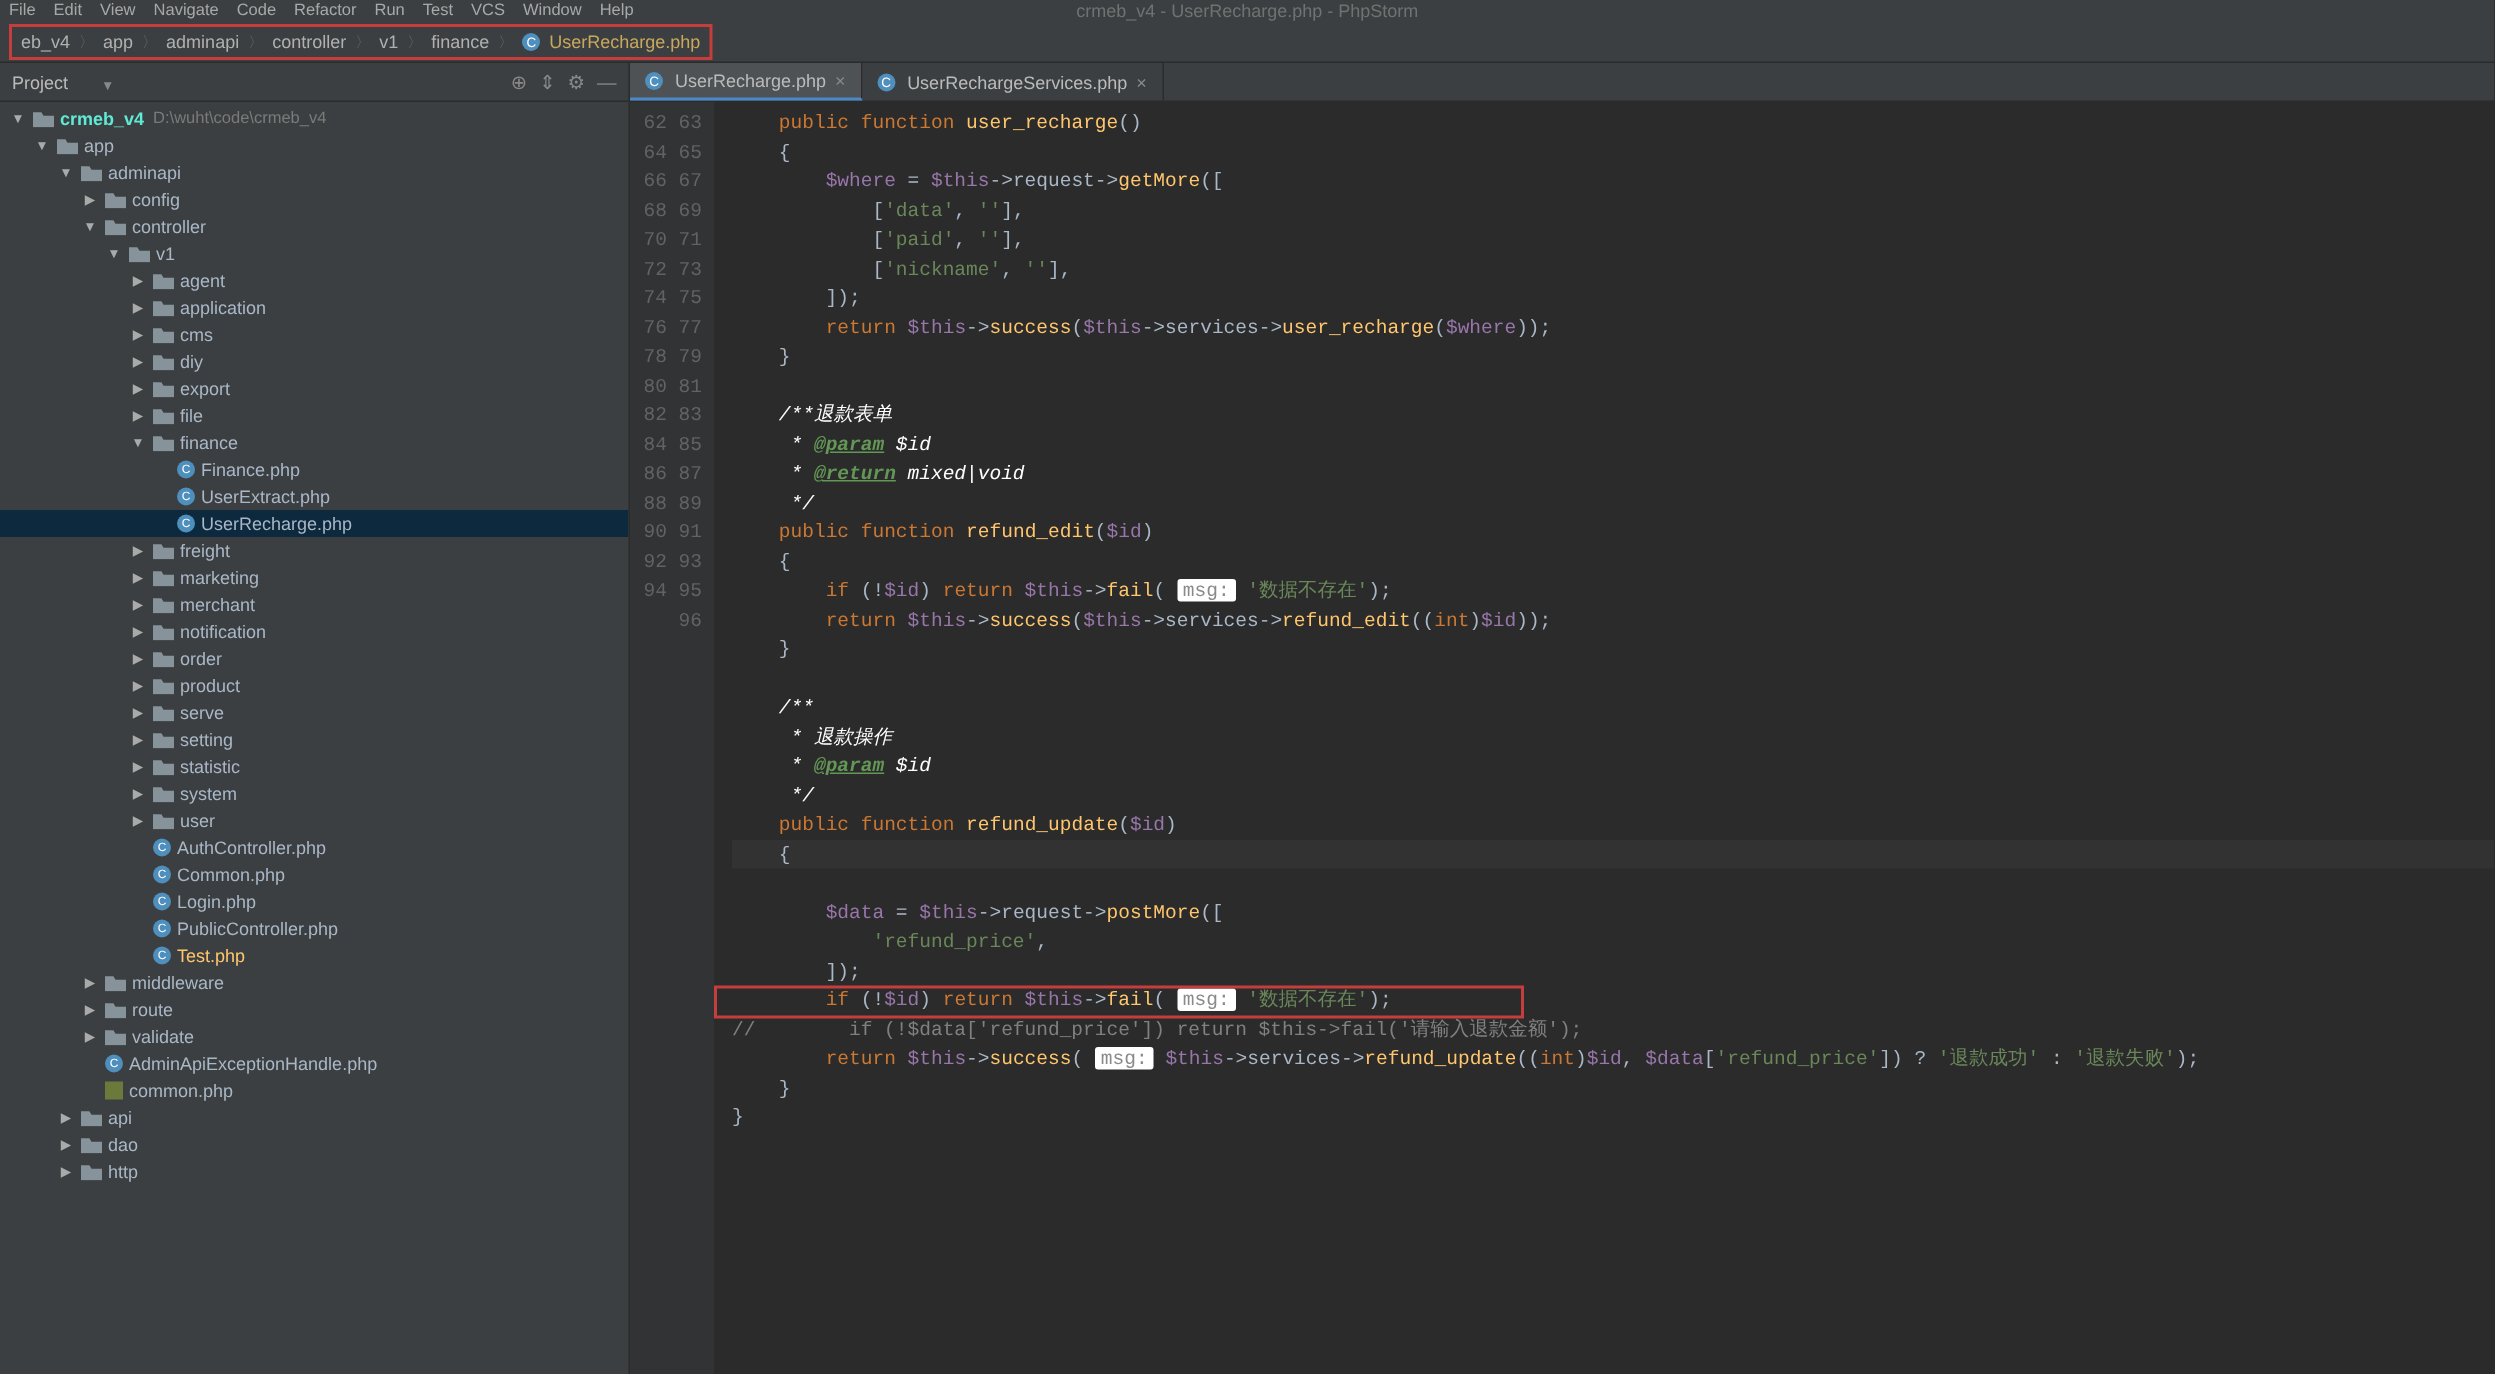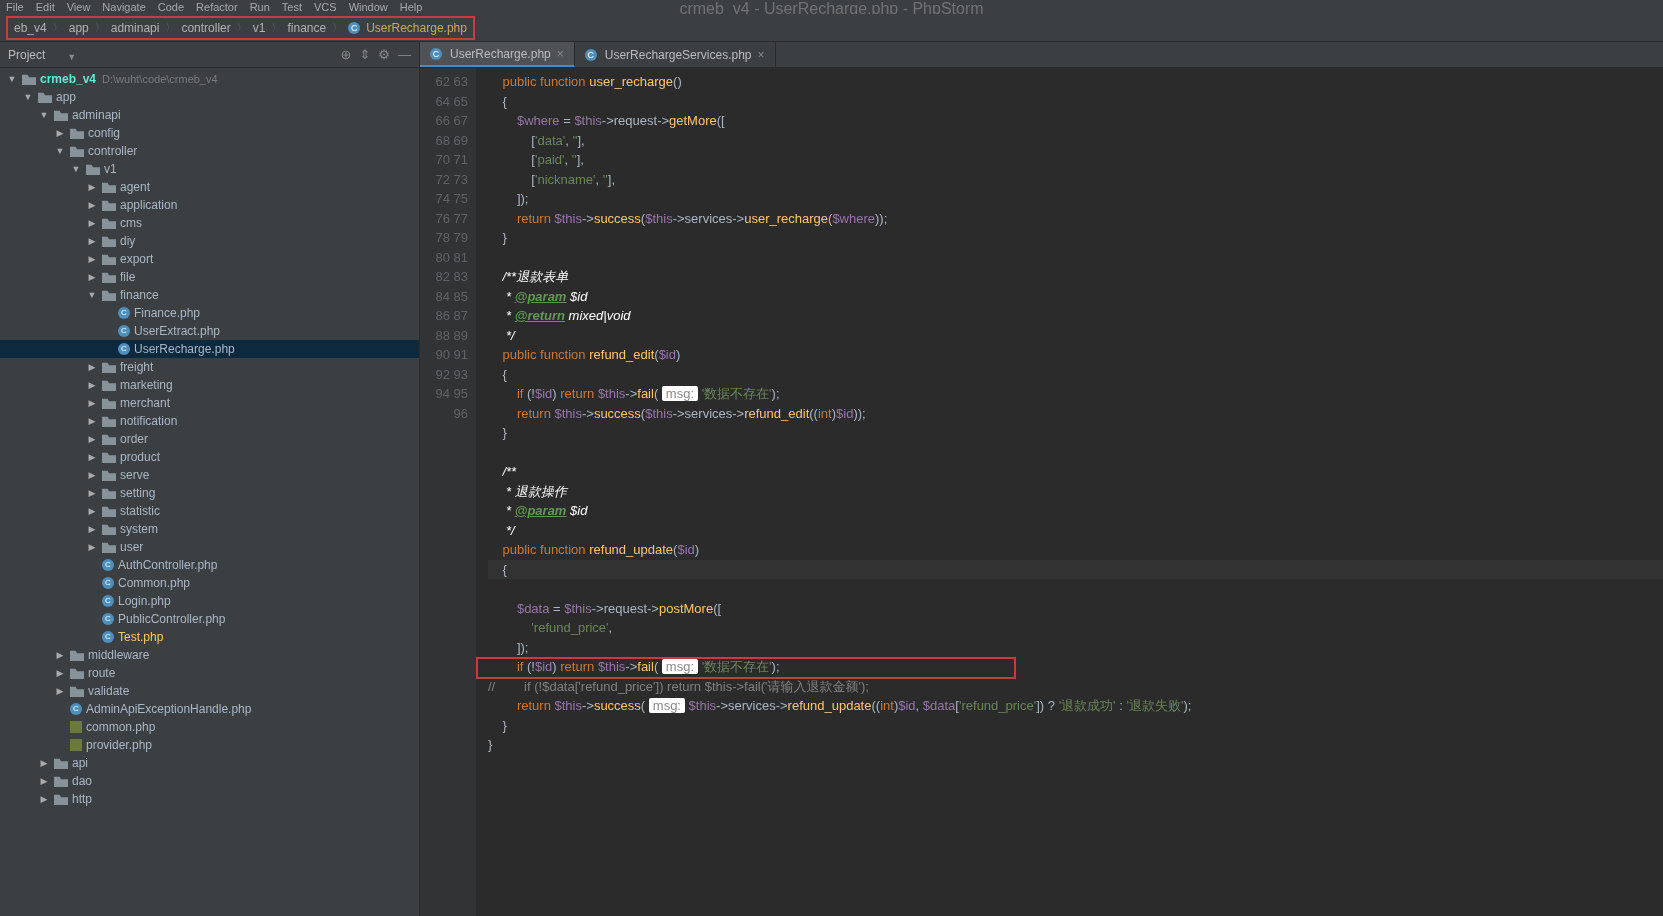--- a/index.html
+++ b/index.html
@@ -22,21 +22,21 @@
   font-size: 11px;
   align-items: center;
 }
 .menubar span { opacity: .85; }
 .titlebar {
   position: absolute;
   top: 0;
   left: 50%;
   transform: translateX(-50%);
   color: #7a7a7a;
-  font-size: 16px;
+  font-size: 12px;
 }
 .breadcrumb-row {
   height: 28px;
   background: #3c3f41;
   border-bottom: 1px solid #2b2b2b;
   display: flex;
   align-items: center;
   padding: 0 6px;
   position: relative;
 }
@@ -123,21 +123,21 @@
   gap: 6px;
   color: #bbbbbb;
   font-size: 12px;
   border-right: 1px solid #2b2b2b;
 }
 .tab.active { background: #4e5254; border-bottom: 2px solid #4a88c7; }
 .tab .close { color: #888; font-size: 12px; }
 .code-area {
   flex: 1;
   display: flex;
-  font-family: Liberation Sans, sans-serif;
+  font-family: Liberation Mono, monospace;
   font-size: 13px;
   overflow: hidden;
 }
 .gutter {
   width: 56px;
   background: #313335;
   color: #606366;
   text-align: right;
   padding: 4px 8px 4px 0;
   line-height: 19.5px;
@@ -396,25 +396,20 @@
         </div>
         <div class="tree-row" style="padding-left: 54px;">
           <span class="tw"></span>
           <span class="ic-php">C</span>
           <span>AdminApiExceptionHandle.php</span>
         </div>
         <div class="tree-row" style="padding-left: 54px;">
           <span class="tw"></span>
           <span class="ic-cfg"></span>
           <span>common.php</span>
-        </div>
-        <div class="tree-row" style="padding-left: 54px;">
-          <span class="tw"></span>
-          <span class="ic-cfg"></span>
-          <span>provider.php</span>
         </div>
         <div class="tree-row" style="padding-left: 38px;">
           <span class="tw">▶</span>
           <span class="ic-folder"></span>
           <span>api</span>
         </div>
         <div class="tree-row" style="padding-left: 38px;">
           <span class="tw">▶</span>
           <span class="ic-folder"></span>
           <span>dao</span>

